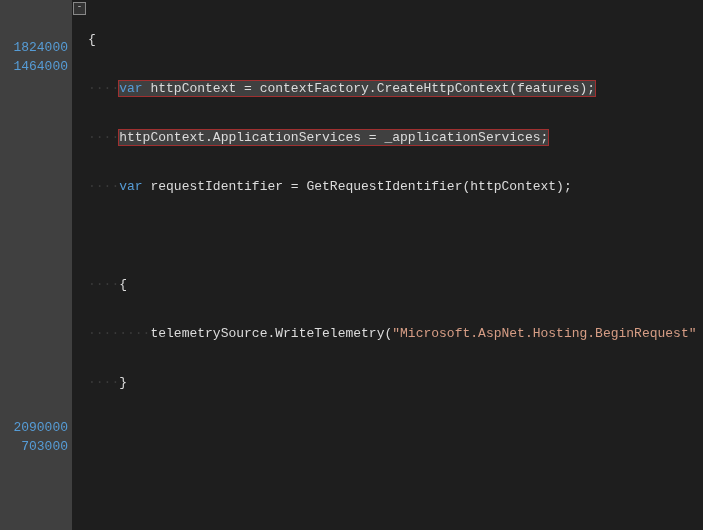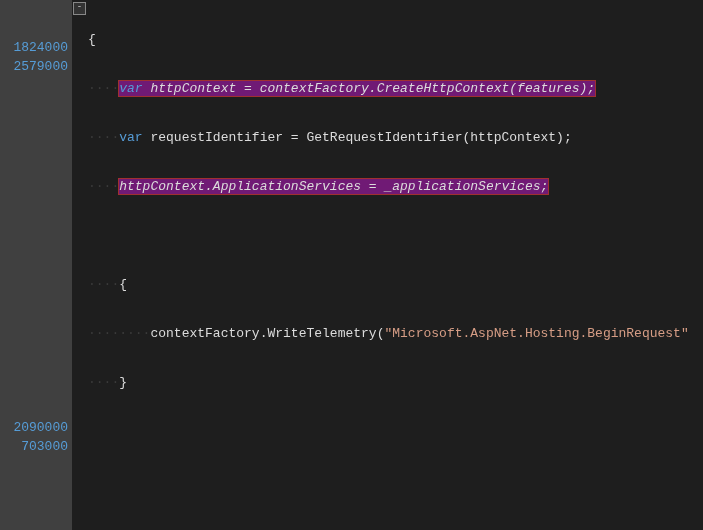--- a/index.html
+++ b/index.html
@@ -56,32 +56,32 @@
       height: 19px;
       line-height: 19px;
     }
     .gutter-left .line {
       height: 19px;
       line-height: 19px;
     }
     .ws { color: #3a3a3a; }
     .kw { color: #569cd6; }
     .str { color: #d69d85; }
-    .hl { background: #701a75; outline: 1px solid #a03030; font-style: italic; }
+    .hl { background: #404040; outline: 1px solid #a03030; }
     .txt { color: #dcdcdc; }
   </style>
 </head>
 <body>
 
 <div class="editor">
   <div class="gutter-left">
     <div class="line"></div>
     <div class="line"></div>
     <div class="line">1824000</div>
-    <div class="line">2579000</div>
+    <div class="line">1464000</div>
     <div class="line"></div>
     <div class="line"></div>
     <div class="line"></div>
     <div class="line"></div>
     <div class="line"></div>
     <div class="line"></div>
     <div class="line"></div>
     <div class="line"></div>
     <div class="line"></div>
     <div class="line"></div>
@@ -101,25 +101,25 @@
     <div class="line"></div>
   </div>
 
   <div class="gutter-fold">
     <div class="fold-icon">-</div>
   </div>
 
   <div class="code-area">
     <div class="line"><span class="txt">{</span></div>
     <div class="line"><span class="ws">····</span><span class="hl"><span class="kw">var</span><span class="txt"> httpContext = contextFactory.CreateHttpContext(features);</span></span></div>
+    <div class="line"><span class="ws">····</span><span class="hl txt">httpContext.ApplicationServices = _applicationServices;</span></div>
     <div class="line"><span class="ws">····</span><span class="kw">var</span><span class="txt"> requestIdentifier = GetRequestIdentifier(httpContext);</span></div>
-    <div class="line"><span class="ws">····</span><span class="hl txt">httpContext.ApplicationServices = _applicationServices;</span></div>
     <div class="line"></div>
     <div class="line"><span class="ws">····</span><span class="txt">{</span></div>
-    <div class="line"><span class="ws">········</span><span class="txt">contextFactory.WriteTelemetry(</span><span class="str">"Microsoft.AspNet.Hosting.BeginRequest"</span></div>
+    <div class="line"><span class="ws">········</span><span class="txt">telemetrySource.WriteTelemetry(</span><span class="str">"Microsoft.AspNet.Hosting.BeginRequest"</span></div>
     <div class="line"><span class="ws">····</span><span class="txt">}</span></div>
     <div class="line"></div>
     
     
     
     
     
     
     
     

